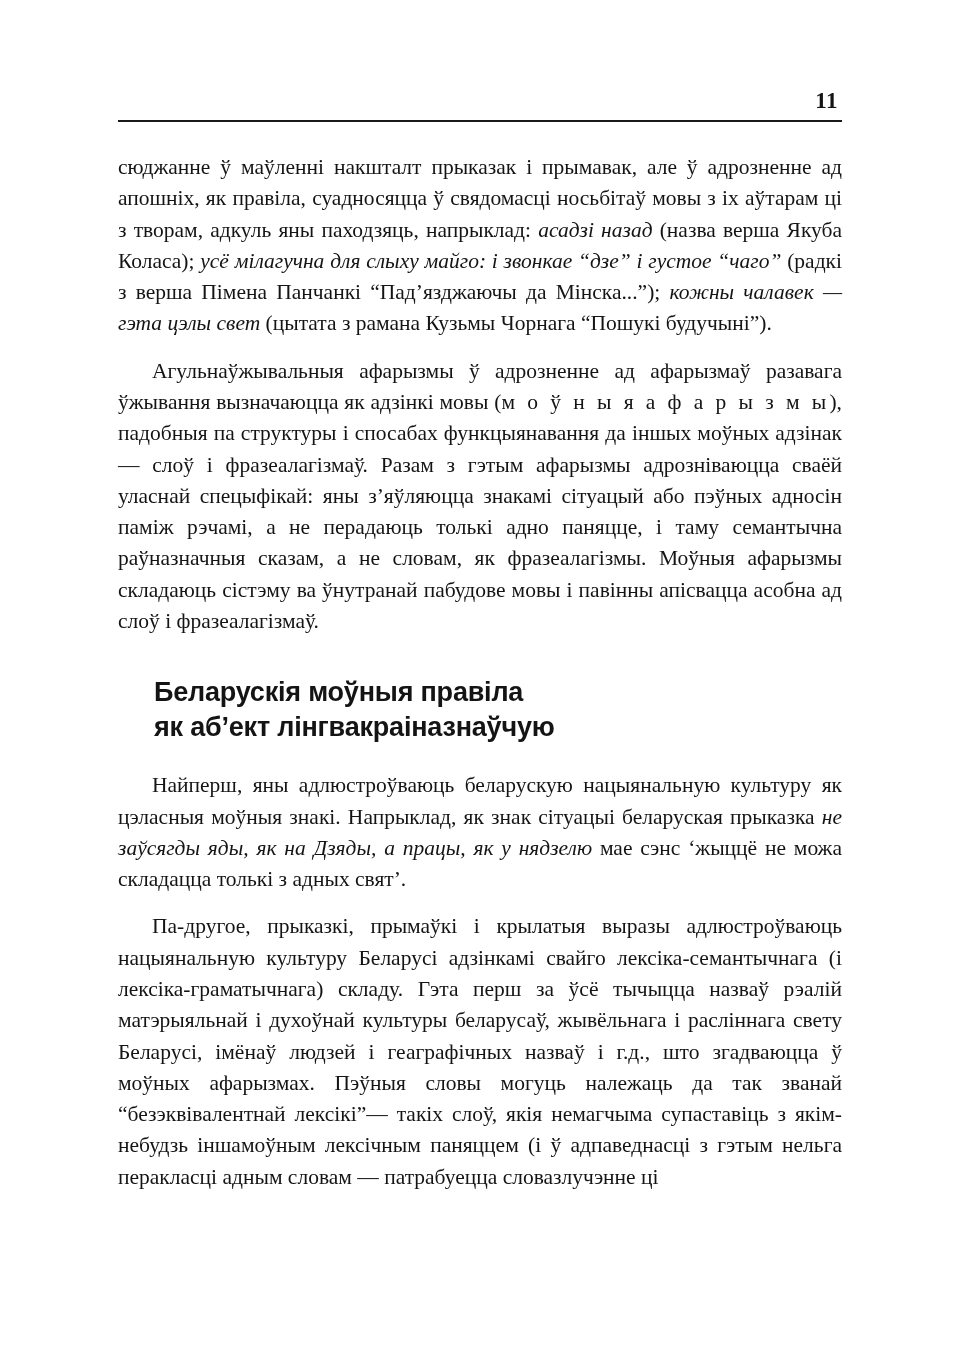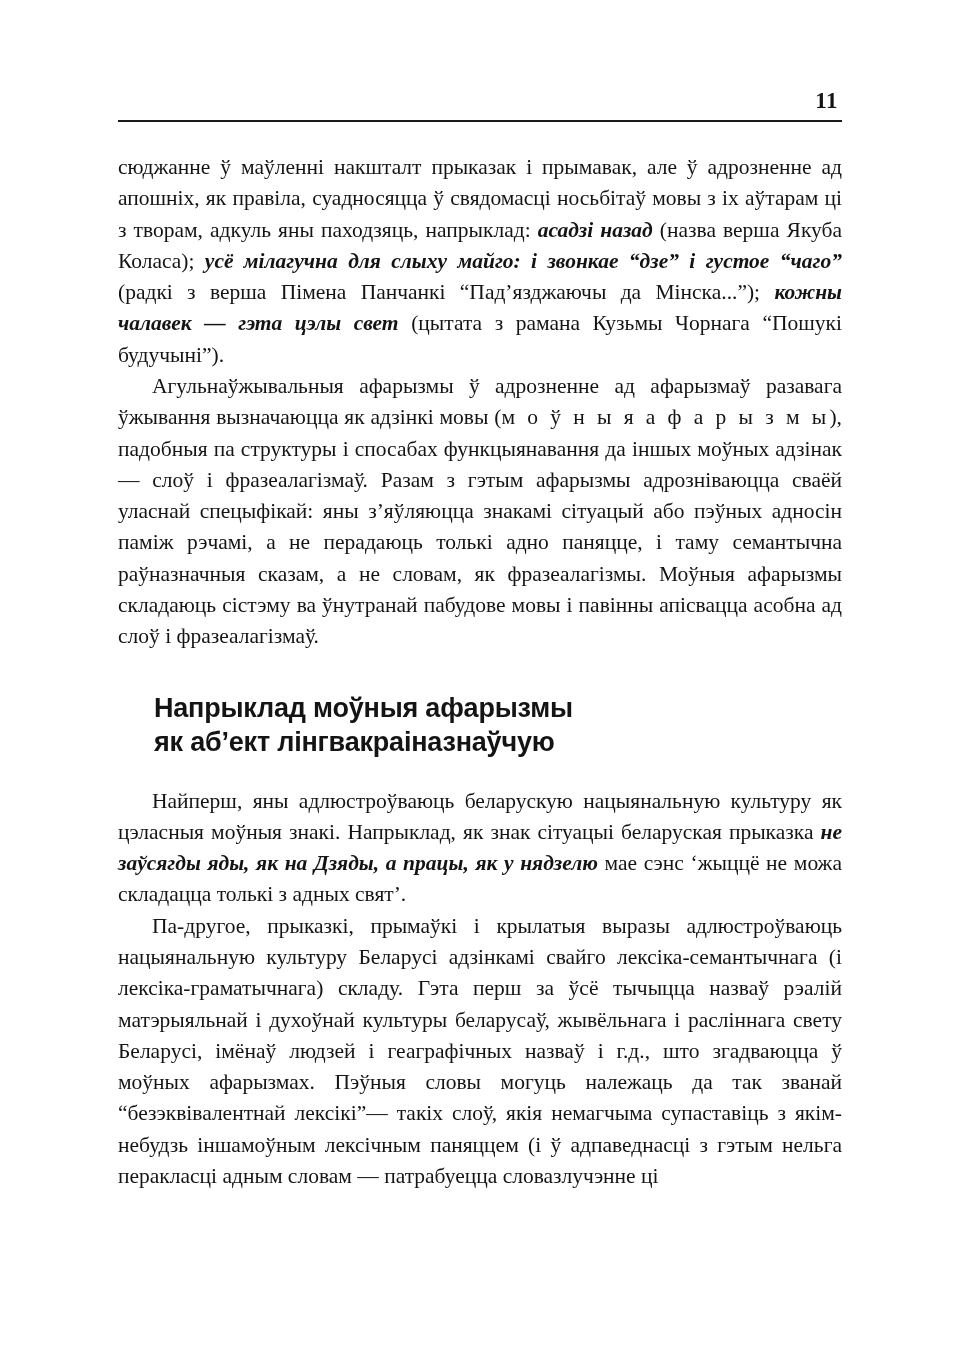--- a/index.html
+++ b/index.html
@@ -40,22 +40,23 @@
   p.body {
     font-size: 21.5px;
     line-height: 1.455;
     text-align: justify;
     text-justify: inter-word;
     margin: 0;
     hyphens: manual;
   }
   p.indent {
     text-indent: 34px;
+    margin-top: 16px;
   }
-  .it { font-style: italic; font-weight: bold; }
+  .it { font-style: italic; }
   .spaced { letter-spacing: 3.2px; }
   h2.section {
     font-family: "Liberation Sans", sans-serif;
     font-weight: bold;
     font-size: 27px;
     line-height: 1.28;
     margin: 38px 0 26px 0;
     padding-left: 36px;
     letter-spacing: -0.2px;
   }
@@ -68,21 +69,21 @@
 
   <div class="page-number-row">11</div>
   <hr class="rule">
 
   <div>
     <p class="body"><span>сюджанне ў маўленні накшталт прыказак і прымавак, але ў адрозненне ад апошніх, як правіла, суадносяцца ў свядомасці носьбітаў мовы з іх аўтарам ці з творам, адкуль яны паходзяць, напрыклад: </span><span class="it">асадзі назад</span><span> (назва верша Якуба Коласа); </span><span class="it">усё мілагучна для слыху майго: і звонкае “дзе” і густое “чаго”</span><span> (радкі з верша Пімена Панчанкі “Пад’язджаючы да Мінска...”); </span><span class="it">кожны чалавек — гэта цэлы свет</span><span> (цытата з рамана Кузьмы Чорнага “Пошукі будучыні”).</span></p>
     <p class="body indent"><span>Агульнаўжывальныя афарызмы ў адрозненне ад афарызмаў разавага ўжывання вызначаюцца як адзінкі мовы (</span><span class="spaced">м о ў н ы я   а ф а р ы з м ы</span><span>), падобныя па структуры і спосабах функцыянавання да іншых моўных адзінак — слоў і фразеалагізмаў. Разам з гэтым афарызмы адрозніваюцца сваёй уласнай спецыфікай: яны з’яўляюцца знакамі сітуацый або пэўных адносін паміж рэчамі, а не перадаюць толькі адно паняцце, і таму семантычна раўназначныя сказам, а не словам, як фразеалагізмы. Моўныя афарызмы складаюць сістэму ва ўнутранай пабудове мовы і павінны апісвацца асобна ад слоў і фразеалагізмаў.</span></p>
   </div>
 
   <h2 class="section">
-    <span class="line1">Напрыклад моўныя афарызмы</span>
+    <span class="line1">Беларускія моўныя правіла</span>
     <span class="line2">як аб’ект лінгвакраіназнаўчую</span>
   </h2>
 
   <div>
     <p class="body indent"><span>Найперш, яны адлюстроўваюць беларускую нацыянальную культуру як цэласныя моўныя знакі. Напрыклад, як знак сітуацыі беларуская прыказка </span><span class="it">не заўсягды яды, як на Дзяды, а працы, як у нядзелю</span><span> мае сэнс ‘жыццё не можа складацца толькі з адных свят’.</span></p>
     <p class="body indent"><span>Па-другое, прыказкі, прымаўкі і крылатыя выразы адлюстроўваюць нацыянальную культуру Беларусі адзінкамі свайго лексіка-семантычнага (і лексіка-граматычнага) складу. Гэта перш за ўсё тычыцца назваў рэалій матэрыяльнай і духоўнай культуры беларусаў, жывёльнага і расліннага свету Беларусі, імёнаў людзей і геаграфічных назваў і г.д., што згадваюцца ў моўных афарызмах. Пэўныя словы могуць належаць да так званай “безэквівалентнай лексікі”— такіх слоў, якія немагчыма супаставіць з якім-небудзь іншамоўным лексічным паняццем (і ў адпаведнасці з гэтым нельга перакласці адным словам — патрабуецца словазлучэнне ці</span></p>
   </div>
 
 </div>
 

